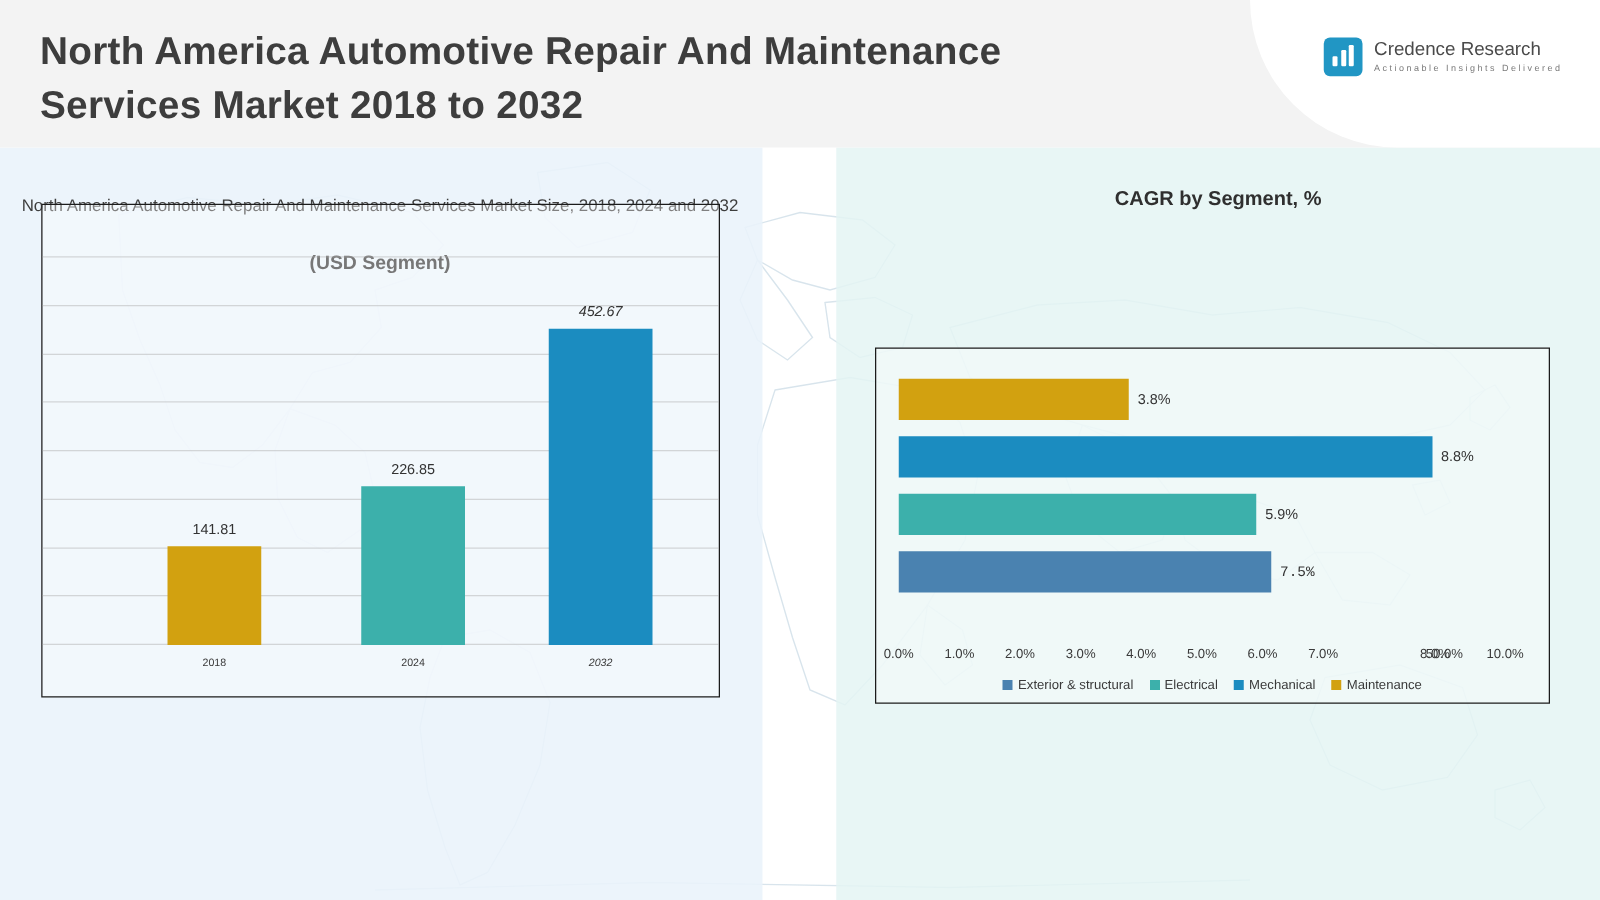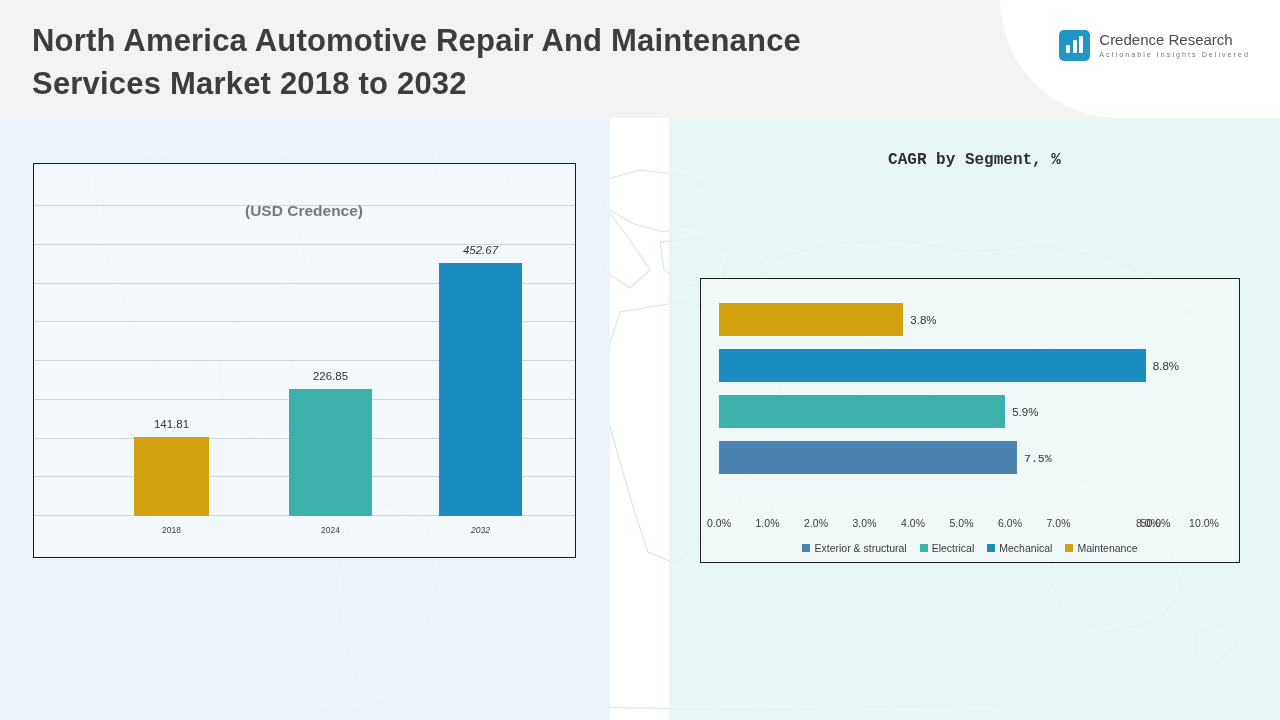--- a/index.html
+++ b/index.html
@@ -70,21 +70,21 @@
   .left-title {
     position:absolute; left:14px; top:36px; width:580px; text-align:center;
     font-size:13.5px; color:#3d3d3d; line-height:1.6;
   }
   .left-title-unit {
     position:absolute; left:14px; top:84px; width:580px; text-align:center;
     font-size:15.5px; color:#2f2f2f; font-weight:bold;
   }
   .right-title {
     position:absolute; left:0; top:33px; width:611px; text-align:center;
-    font-size:16px; color:#2f2f2f; font-weight:bold;font-family:Liberation Mono, monospace;
+    font-size:16px; color:#2f2f2f; font-weight:bold;
   }
 
   
   .chart-left {
     position:absolute; left:33px; top:163px; width:543px; height:395px;
     border:1.5px solid #1b1b1b; background:rgba(255,255,255,0.35);
   }
   .grid-line {
     position:absolute; left:0; width:100%; height:1px; background:rgba(170,170,170,0.45);
   }
@@ -159,21 +159,22 @@
     <path d="M1196 520 L1224 512 L1236 534 L1216 552 L1196 542 Z"></path>
 
     <path d="M1176 206 L1196 196 L1208 214 L1192 232 L1176 224 Z"></path>
     <path d="M1130 276 L1152 272 L1160 290 L1140 300 Z"></path>
 
     <path d="M300 600 L520 594 L760 598 L1000 592"></path>
   </svg>
 </div>
 
 <div class="panel-left">
-  <div class="left-title-unit">(USD Credence)</div>
+  <div class="left-title">North America Automotive Repair And Maintenance Services Market Size, 2018, 2024 and 2032</div>
+  <div class="left-title-unit">(USD Segment)</div>
 </div>
 
 <div class="panel-right">
   <div class="right-title">CAGR by Segment, %</div>
 </div>
 
 <div class="chart-left">
   <div class="bars-left" id="left-bars">
       <div class="grid-line" style="bottom: 41px;"></div>
       <div class="grid-line" style="bottom: 79.75px;"></div>

